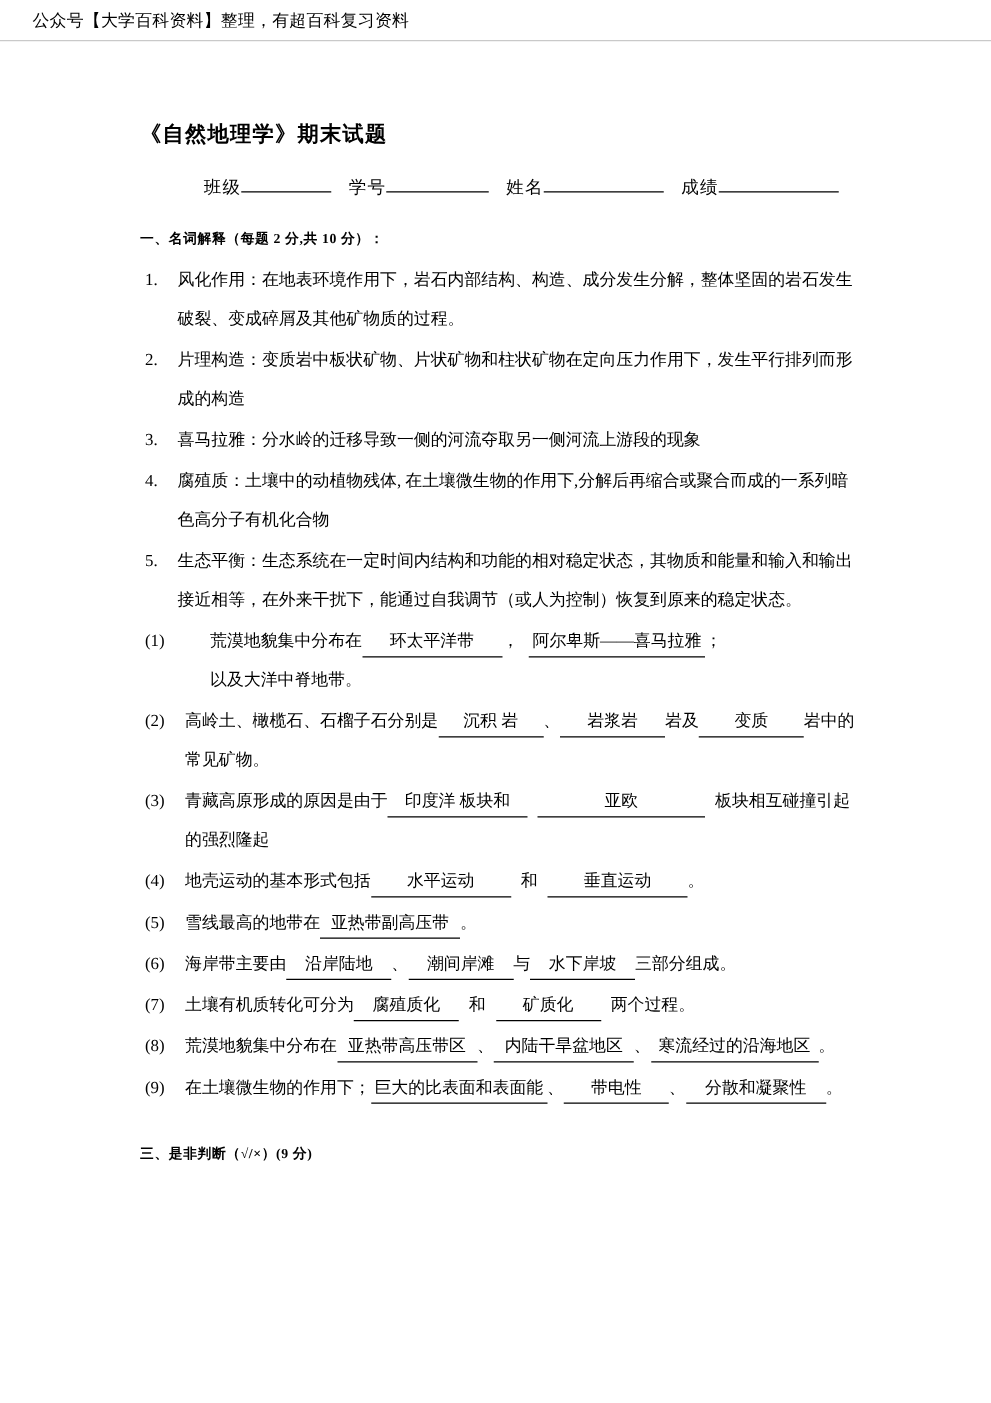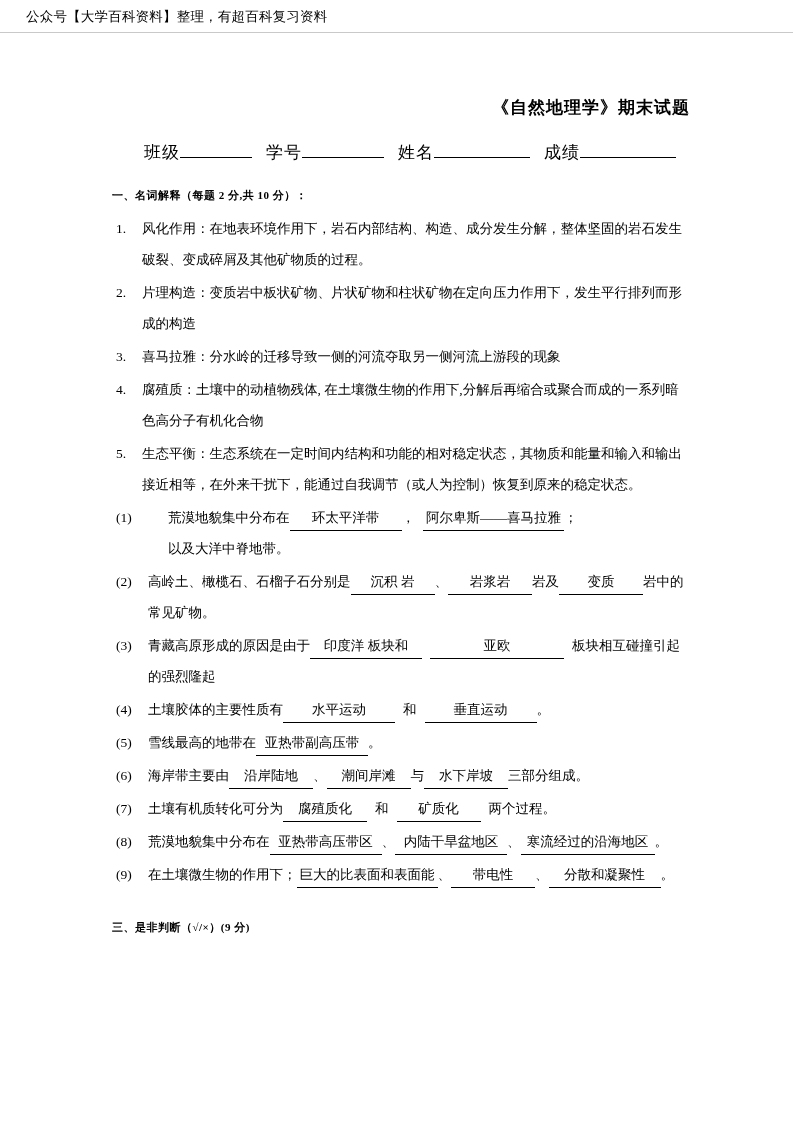--- a/index.html
+++ b/index.html
@@ -41,31 +41,32 @@
     height: 1px;
     background: #c9c9c9;
   }
   .content {
     position: absolute;
     top: 96px;
     left: 112px;
     width: 578px;
   }
   .doc-title {
-    text-align: right;
+    text-align: left;
     font-size: 17px;
     font-weight: bold;
     letter-spacing: 1px;
     margin: 0 0 22px 0;
   }
   .info-row {
-    font-size: 17px;
+    font-size: 14px;
     margin: 0 0 24px 0;
     padding-left: 32px;
     white-space: nowrap;
+    text-align: center;
   }
   .info-row .lbl { letter-spacing: 1px; }
   .blank {
     display: inline-block;
     border-bottom: 1px solid #000;
     vertical-align: baseline;
   }
   .b-class { width: 72px; }
   .b-num { width: 82px; }
   .b-name { width: 96px; }
@@ -175,21 +176,21 @@
       <li class="q-item">
         <span class="q-num wide">(3)</span>
         <span class="q-body">
           <span>青藏高原形成的原因是由于</span><span class="ans w-lg">印度洋 板块和</span><span class="sp"></span><span class="ans w-xl">亚欧</span><span class="sp"></span><span>板块相互碰撞引起的强烈隆起</span>
         </span>
       </li>
 
       <li class="q-item">
         <span class="q-num wide">(4)</span>
         <span class="q-body">
-          <span>土壤胶体的主要性质有</span><span class="ans w-lg">水平运动</span><span class="sp"></span><span>和</span><span class="sp"></span><span class="ans w-lg">垂直运动</span><span>。</span>
+          <span>地壳运动的基本形式包括</span><span class="ans w-lg">水平运动</span><span class="sp"></span><span>和</span><span class="sp"></span><span class="ans w-lg">垂直运动</span><span>。</span>
         </span>
       </li>
 
       <li class="q-item">
         <span class="q-num wide">(5)</span>
         <span class="q-body">
           <span>雪线最高的地带在</span><span class="ans w-lg">亚热带副高压带</span><span>。</span>
         </span>
       </li>
 

